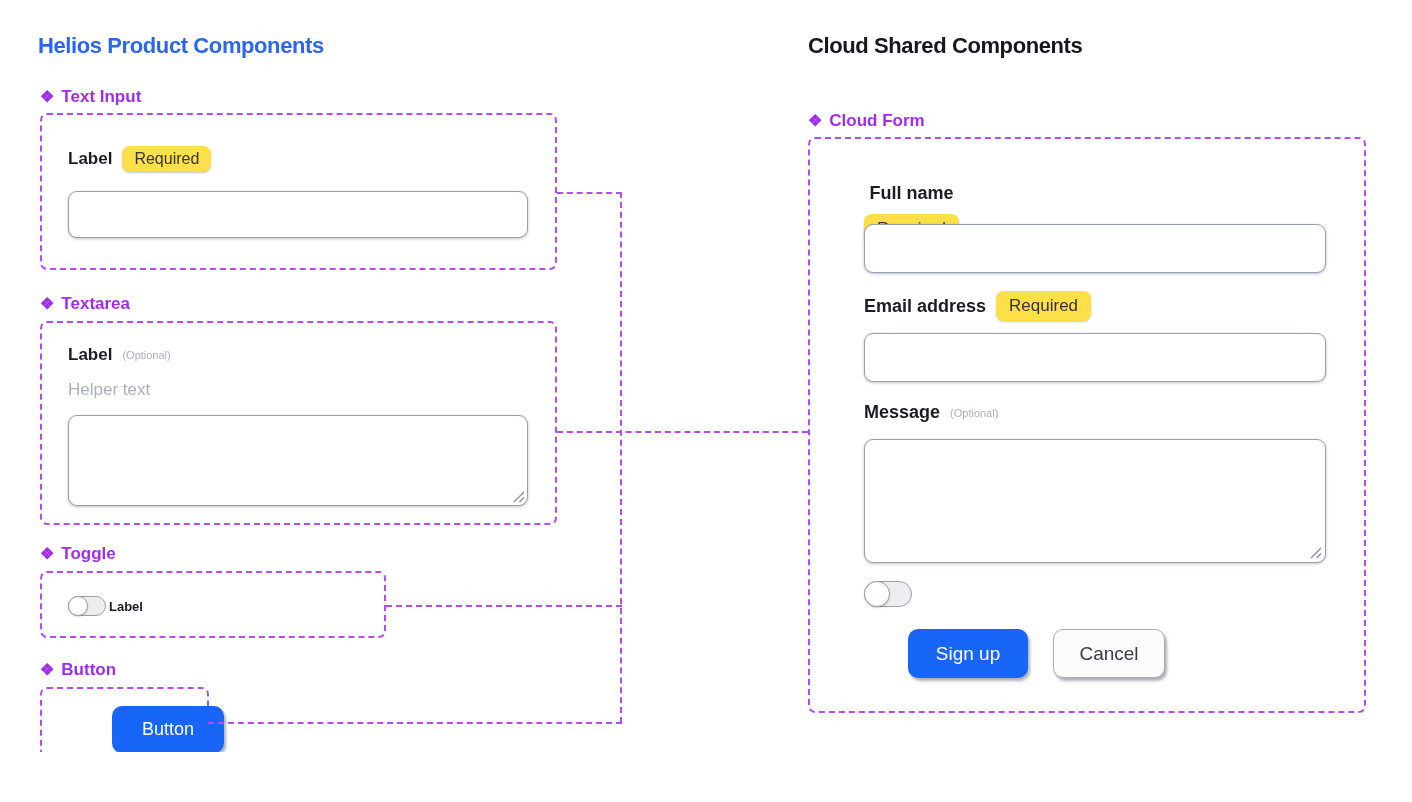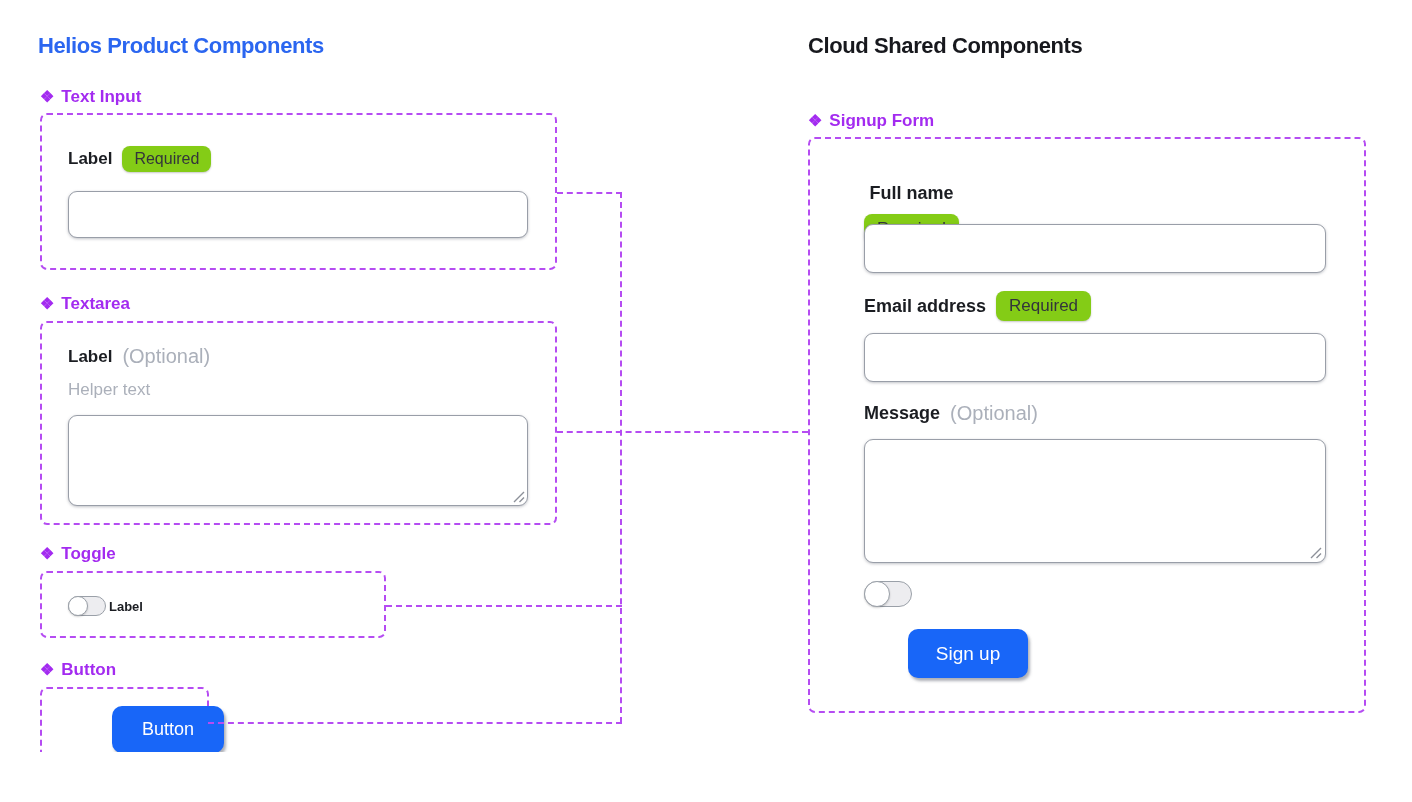--- a/index.html
+++ b/index.html
@@ -23,22 +23,22 @@
 
   .section-label{position:absolute;display:flex;align-items:center;gap:7px;color:var(--purple);
     font-weight:bold;font-size:17px;white-space:nowrap;}
   .cicon{font-size:16px;line-height:1;}
 
   .dashed-box{position:absolute;border:2px dashed var(--dash);border-radius:7px;}
 
   .label-row{position:absolute;display:flex;align-items:center;gap:10px;white-space:nowrap;}
   .field-label{font-weight:bold;color:var(--ink);font-size:17px;}
   .field-label.lg{font-size:18px;}
-  .optional{color:var(--muted);font-size:20px;}
-  .badge{background:#84cc16;border-radius:8px;padding:4px 12px;font-size:16px;color:#33353B;
+  .optional{color:var(--muted);font-size:11px;}
+  .badge{background:#fde047;border-radius:8px;padding:4px 12px;font-size:16px;color:#33353B;
     box-shadow:0 1px 2px rgba(0,0,0,0.22);}
   .badge.lg{font-size:17px;padding:5px 13px;}
   .helper{position:absolute;color:var(--muted);font-size:17px;}
 
   .text-input,.text-area{position:absolute;background:#fff;border:1.5px solid var(--input-border);
     border-radius:9px;box-shadow:0 1px 3px rgba(75,80,95,0.35);font-family:"Liberation Sans",sans-serif;
     font-size:16px;color:var(--ink);padding:6px 10px;outline:none;resize:none;}
 
   .resize-glyph{position:absolute;pointer-events:none;}
 
@@ -116,21 +116,21 @@
   </div>
 
   <div class="connector-h" style="left:557px;top:192px;width:65px;"></div>
   <div class="connector-h" style="left:557px;top:431px;width:251px;"></div>
   <div class="connector-h" style="left:386px;top:605px;width:236px;"></div>
   <div class="connector-h" style="left:208px;top:722px;width:414px;"></div>
   <div class="connector-v" style="left:620px;top:192px;height:531px;"></div>
 
   <div class="section-label" style="left:808px;top:111px;">
     <span class="cicon">❖</span>
-    <span>Signup Form</span>
+    <span>Cloud Form</span>
   </div>
   <div class="dashed-box" style="left:808px;top:137px;width:558px;height:576px;">
 
     <div class="label-row" style="left:54px;top:44px;flex-direction:column;">
       <span class="field-label lg">Full name</span>
       <span class="badge lg">Required</span>
     </div>
     <input class="text-input" style="left: 54px; top: 85px; width: 462px; height: 49px;" value="">
 
     <div class="label-row" style="left:54px;top:152px;">
@@ -146,15 +146,16 @@
     <textarea class="text-area" style="left: 54px; top: 300px; width: 462px; height: 124px;"></textarea>
     <svg class="resize-glyph" style="left:499px;top:407px;" width="13" height="13" viewBox="0 0 13 13">
       <path d="M2 12 L12 2 M7.5 12 L12 7.5" stroke="#8C9099" stroke-width="1.4" fill="none"></path>
     </svg>
 
     <div class="toggle lg" style="left:54px;top:442px;">
       <div class="knob"></div>
     </div>
 
     <button class="btn btn-blue" style="left:54px;top:490px;width:120px;height:49px;font-size:19px;">Sign up</button>
+    <button class="btn btn-white" style="left:199px;top:490px;width:112px;height:49px;font-size:19px;">Cancel</button>
   </div>
 
 </div>
 
 </body></html>

